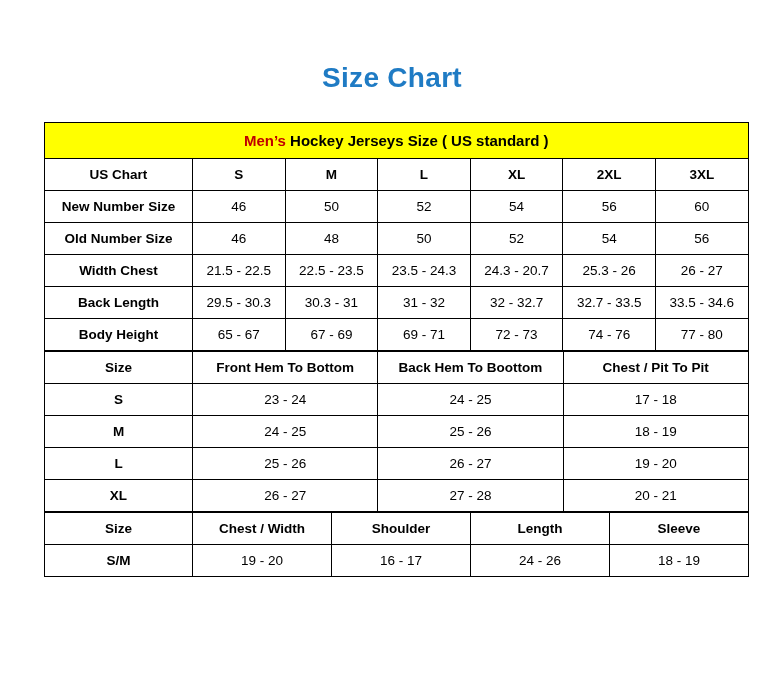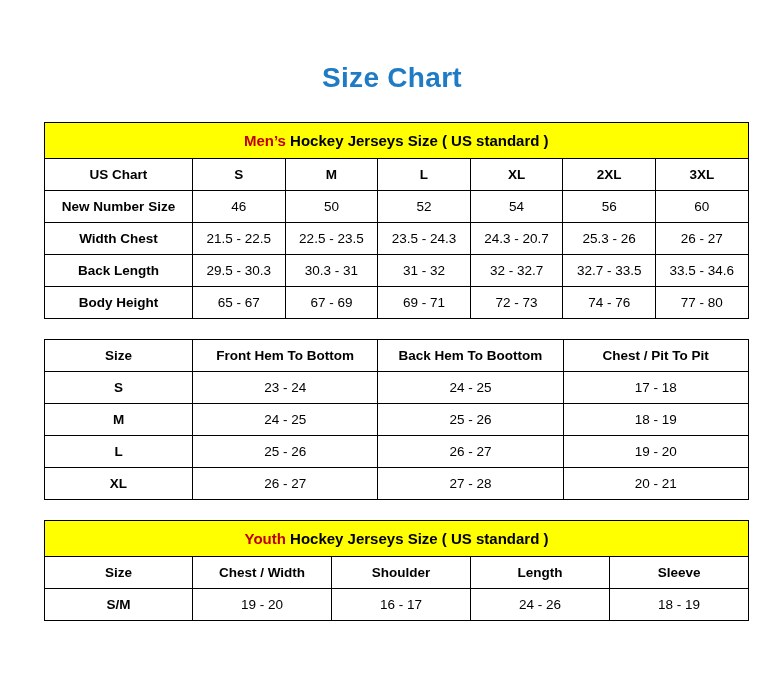--- a/index.html
+++ b/index.html
@@ -29,21 +29,20 @@
     padding-bottom: 0;
     letter-spacing: 0.3px;
   }
   .tables-wrap {
     margin: 28px 36px 0 36px;
   }
   table {
     border-collapse: collapse;
     width: 704px;
     table-layout: fixed;
-    margin-top: 20px;
   }
   td, th {
     border: 1px solid #000000;
     text-align: center;
     vertical-align: middle;
     font-size: 13.5px;
     font-weight: normal;
     height: 27px;
     padding: 2px 1px;
   }
@@ -110,20 +109,29 @@
         <tr>
           <td class="row-label">New Number Size</td>
           <td>46</td>
           <td>50</td>
           <td>52</td>
           <td>54</td>
           <td>56</td>
           <td>60</td>
         </tr>
         <tr>
+          <td class="row-label">Old Number Size</td>
+          <td>46</td>
+          <td>48</td>
+          <td>50</td>
+          <td>52</td>
+          <td>54</td>
+          <td>56</td>
+        </tr>
+        <tr>
           <td class="row-label">Width Chest</td>
           <td>21.5 - 22.5</td>
           <td>22.5 - 23.5</td>
           <td>23.5 - 24.3</td>
           <td>24.3 - 20.7</td>
           <td>25.3 - 26</td>
           <td>26 - 27</td>
         </tr>
         <tr>
           <td class="row-label">Back Length</td>
@@ -189,23 +197,20 @@
 
     <table class="youth">
       <colgroup>
         <col class="c0">
           <col class="cx">
           <col class="cx">
           <col class="cx">
           <col class="cx">
       </colgroup>
       <tbody>
-        <tr class="section-head">
-          <td colspan="5"><span class="accent-youth">Youth</span><span> Hockey Jerseys Size ( US standard )</span></td>
-        </tr>
         <tr class="col-head">
           <td>Size</td>
           <td>Chest / Width</td>
           <td>Shoulder</td>
           <td>Length</td>
           <td>Sleeve</td>
         </tr>
         <tr>
           <td class="bold-cell">S/M</td>
           <td>19 - 20</td>

